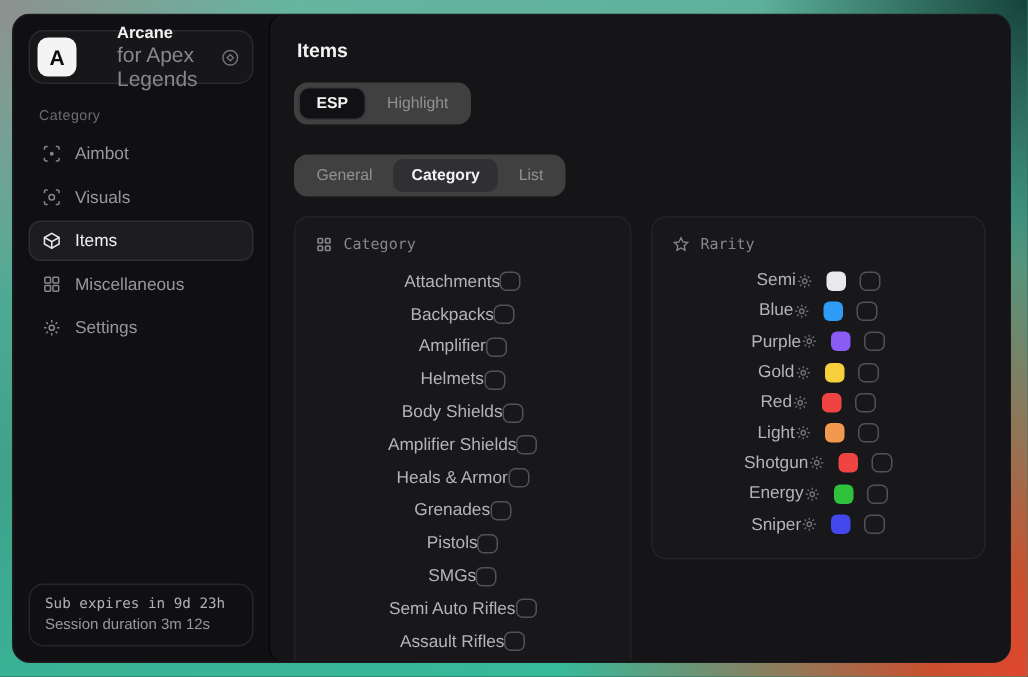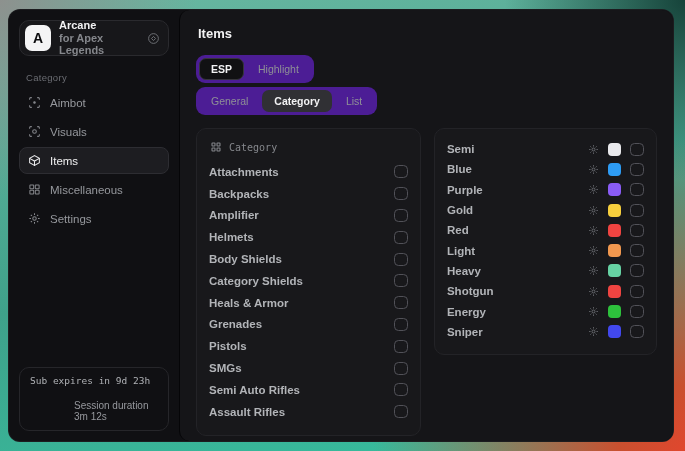--- a/index.html
+++ b/index.html
@@ -22,64 +22,64 @@
   }
   
   .sidebar{ width:170px; flex:0 0 170px; padding:10px; display:flex; flex-direction:column; }
   .brand-card{
     border:1px solid #2a2a2e; background:#17171a; border-radius:10px;
     padding:5px 8px 5px 5px; display:flex; align-items:center; gap:8px; height:36px;
   }
   .logo{ width:26px; height:26px; background:#f4f4f5; border-radius:7px;
     display:flex; align-items:center; justify-content:center;
     color:#0c0c0e; font-weight:bold; font-size:14px; }
-  .brand-text{ flex:1; line-height:1.15; }
+  .brand-text{ flex:1; line-height:1.15;margin-left:19px; }
   .brand-title{ color:#f2f2f3; font-size:11px; font-weight:bold; }
-  .brand-sub{ color:#85878c; font-size:11px;font-weight:bold; }
+  .brand-sub{ color:#85878c; font-size:14px; }
   .brand-icon{ color:#6f7176; display:flex; }
   .side-label{ color:#6b6d73; font-size:9.5px; margin:16px 0 6px 7px; letter-spacing:.3px; }
   .nav{ display:flex; flex-direction:column; gap:2px; }
   .nav-item{
     display:flex; align-items:center; gap:9px; height:27px; padding:0 8px;
     border-radius:8px; color:#96989d; font-size:11.5px; border:1px solid transparent;
     cursor:default;
   }
   .nav-item .ic{ display:flex; color:#85878c; }
   .nav-item.active{ background:#1d1d21; border-color:#2d2d32; color:#f0f0f1; }
   .nav-item.active .ic{ color:#e8e8ea; }
   .side-footer{
     margin-top:auto; border:1px solid #26262a; border-radius:10px; padding:7px 10px 8px;
   }
-  .foot-line1{ font-family:"DejaVu Sans Mono",monospace; font-size:9.5px; color:#b0b2b6; margin-bottom:14px; }
-  .foot-line2{ font-size:10px; color:#96989d;margin-left:44px; }
+  .foot-line1{ font-family:"DejaVu Sans Mono",monospace; font-size:9.5px; color:#b0b2b6; margin-bottom:3px; }
+  .foot-line2{ font-size:10px; color:#96989d; }
   
   .main{
     flex:1; background:#151518; border-left:1px solid #050507;
     border-radius:10px 0 0 10px; padding:14px 16px; overflow:hidden; position:relative;
   }
   .page-title{ color:#f2f2f3; font-size:13px; font-weight:bold; margin:2px 0 14px 2px; }
-  .seg{ display:inline-flex; background:#4c1d95; border-radius:9px; padding:3px; gap:2px; }
+  .seg{ display:inline-flex; background:#404040; border-radius:9px; padding:3px; gap:2px; }
   .seg .tab{
     font-size:10.5px; color:#8f9196; padding:4px 11px; border-radius:7px;
     border:1px solid transparent; cursor:default;
   }
   .seg .tab.active-dark{ background:#111113; border-color:#36363b; color:#f2f2f3; font-weight:bold; }
   .seg .tab.active-light{ background:#303034; color:#f2f2f3; font-weight:bold; }
   .rows-wrap{ display:flex; gap:13px; margin-top:13px; align-items:flex-start; }
   .panel{
     background:#18181b; border:1px solid #232327; border-radius:10px; padding:10px 12px 12px;
   }
   .panel.category{ width:234px; }
   .panel.rarity{ width:232px; }
   .panel-head{
     display:flex; align-items:center; gap:7px; color:#85878c;
     font-family:"DejaVu Sans Mono",monospace; font-size:10px; margin:2px 0 8px 1px;
   }
   .panel-head .ic{ display:flex; color:#85878c; }
-  .prow{ display:flex; align-items:center; justify-content:space-between;font-weight:bold; }
+  .prow{ display:flex; align-items:center; justify-content:center; }
   .panel.category .prow{ height:21.8px; }
   .panel.rarity .prow{ height:20.3px; }
   .prow .lbl{ color:#b2b4b8; font-size:11.5px; }
   .cb{
     width:14px; height:13px; border:1.5px solid #515158; border-radius:4.5px;
     background:transparent; flex:0 0 auto;
   }
   .rcluster{ display:flex; align-items:center; gap:9px; }
   .gear-btn{ display:flex; color:#6f7176; }
   .swatch{ width:13px; height:13px; border-radius:4px; flex:0 0 auto; }
@@ -172,21 +172,21 @@
 
   <div class="main">
     <div class="page-title">Items</div>
 
     <div>
       <div class="seg" id="mode-tabs">
           <span class="tab active-dark">ESP</span>
           <span class="tab">Highlight</span>
         </div>
     </div>
-    <div style="margin-top:4px;">
+    <div style="margin-top:20px;">
       <div class="seg" id="view-tabs">
           <span class="tab">General</span>
           <span class="tab active-light">Category</span>
           <span class="tab">List</span>
         </div>
     </div>
 
     <div class="rows-wrap">
       <div class="panel category">
         <div class="panel-head">
@@ -215,21 +215,21 @@
             </div>
             <div class="prow">
               <span class="lbl">Helmets</span>
               <span class="cb"></span>
             </div>
             <div class="prow">
               <span class="lbl">Body Shields</span>
               <span class="cb"></span>
             </div>
             <div class="prow">
-              <span class="lbl">Category Shields</span>
+              <span class="lbl">Amplifier Shields</span>
               <span class="cb"></span>
             </div>
             <div class="prow">
               <span class="lbl">Heals &amp; Armor</span>
               <span class="cb"></span>
             </div>
             <div class="prow">
               <span class="lbl">Grenades</span>
               <span class="cb"></span>
             </div>
@@ -246,20 +246,28 @@
               <span class="cb"></span>
             </div>
             <div class="prow">
               <span class="lbl">Assault Rifles</span>
               <span class="cb"></span>
             </div>
           </div>
       </div>
 
       <div class="panel rarity">
+        <div class="panel-head">
+          <span class="ic">
+            <svg width="12" height="12" viewBox="0 0 24 24" fill="none" stroke="currentColor" stroke-width="1.8">
+              <path d="M12 3l2.7 5.6 6.1.8-4.5 4.2 1.1 6-5.4-3-5.4 3 1.1-6L3.2 9.4l6.1-.8z"></path>
+            </svg>
+          </span>
+          <span>Rarity</span>
+        </div>
         <div id="rarity-rows">
             <div class="prow">
               <span class="lbl">Semi</span>
               <span class="rcluster">
                 <span class="gear-btn">
                   <svg width="11" height="11" viewBox="0 0 24 24" fill="none" stroke="currentColor" stroke-width="2">
                     <circle cx="12" cy="12" r="3.2"></circle>
                     <path d="M12 2.5v3M12 18.5v3M2.5 12h3M18.5 12h3M5.2 5.2l2.1 2.1M16.7 16.7l2.1 2.1M18.8 5.2l-2.1 2.1M7.3 16.7l-2.1 2.1"></path>
                   </svg>
                 </span>
@@ -322,33 +330,20 @@
             <div class="prow">
               <span class="lbl">Light</span>
               <span class="rcluster">
                 <span class="gear-btn">
                   <svg width="11" height="11" viewBox="0 0 24 24" fill="none" stroke="currentColor" stroke-width="2">
                     <circle cx="12" cy="12" r="3.2"></circle>
                     <path d="M12 2.5v3M12 18.5v3M2.5 12h3M18.5 12h3M5.2 5.2l2.1 2.1M16.7 16.7l2.1 2.1M18.8 5.2l-2.1 2.1M7.3 16.7l-2.1 2.1"></path>
                   </svg>
                 </span>
                 <span class="swatch" style="background:#f2984f"></span>
-                <span class="cb"></span>
-              </span>
-            </div>
-            <div class="prow">
-              <span class="lbl">Heavy</span>
-              <span class="rcluster">
-                <span class="gear-btn">
-                  <svg width="11" height="11" viewBox="0 0 24 24" fill="none" stroke="currentColor" stroke-width="2">
-                    <circle cx="12" cy="12" r="3.2"></circle>
-                    <path d="M12 2.5v3M12 18.5v3M2.5 12h3M18.5 12h3M5.2 5.2l2.1 2.1M16.7 16.7l2.1 2.1M18.8 5.2l-2.1 2.1M7.3 16.7l-2.1 2.1"></path>
-                  </svg>
-                </span>
-                <span class="swatch" style="background:#66d2a3"></span>
                 <span class="cb"></span>
               </span>
             </div>
             <div class="prow">
               <span class="lbl">Shotgun</span>
               <span class="rcluster">
                 <span class="gear-btn">
                   <svg width="11" height="11" viewBox="0 0 24 24" fill="none" stroke="currentColor" stroke-width="2">
                     <circle cx="12" cy="12" r="3.2"></circle>
                     <path d="M12 2.5v3M12 18.5v3M2.5 12h3M18.5 12h3M5.2 5.2l2.1 2.1M16.7 16.7l2.1 2.1M18.8 5.2l-2.1 2.1M7.3 16.7l-2.1 2.1"></path>

